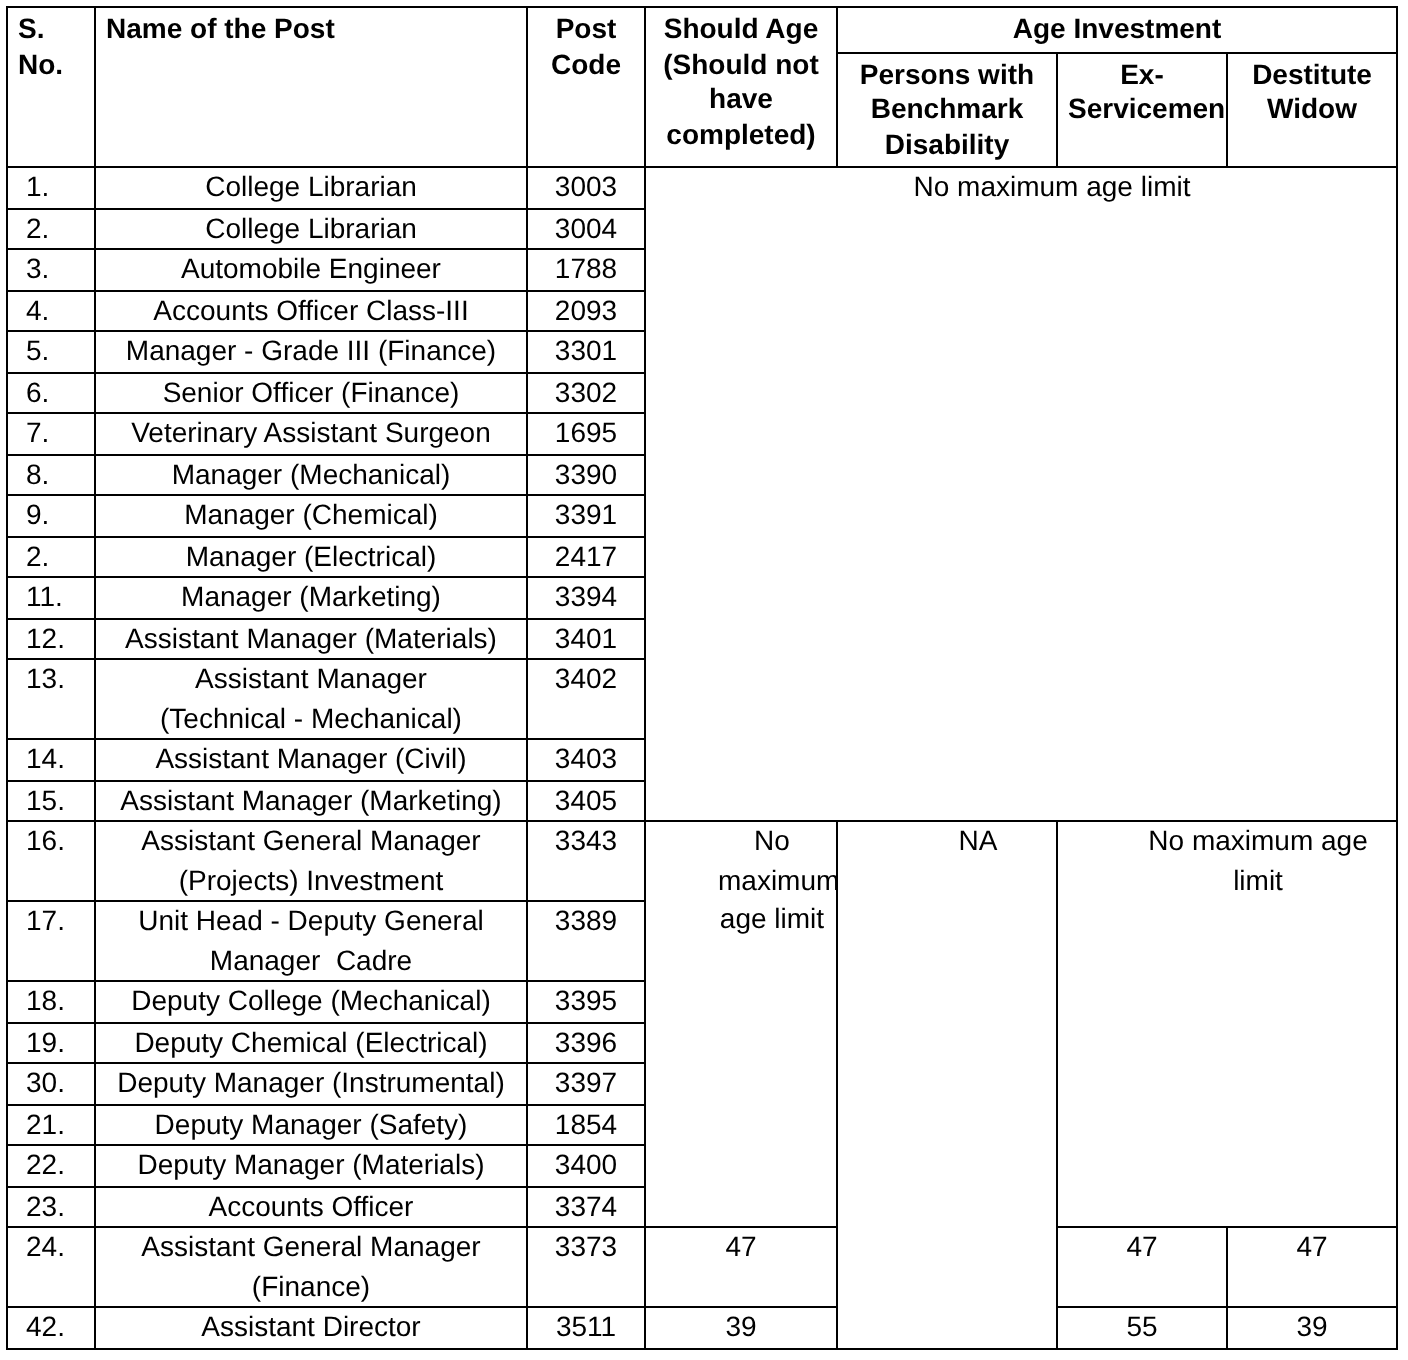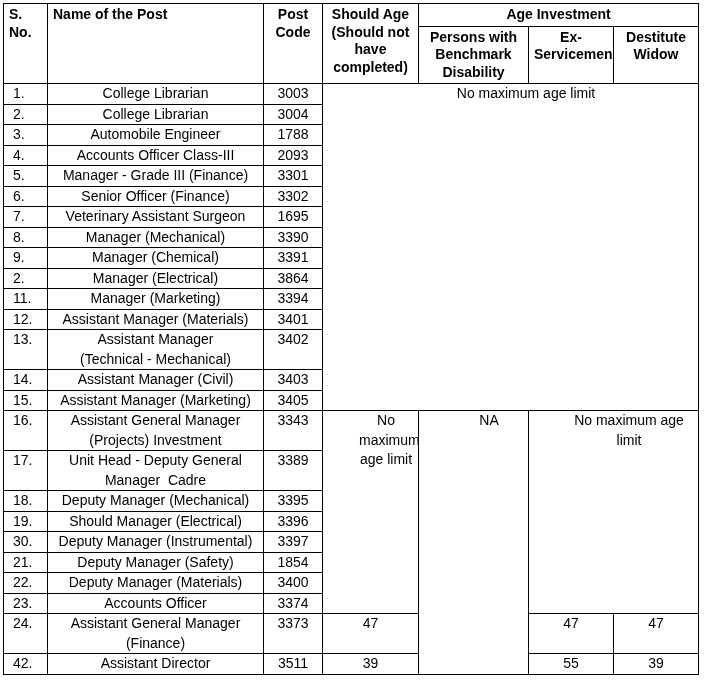--- a/index.html
+++ b/index.html
@@ -127,21 +127,21 @@
           <td class="code">3390</td>
         </tr>
         <tr class="single">
           <td class="sno">9.</td>
           <td class="pname">Manager (Chemical)</td>
           <td class="code">3391</td>
         </tr>
         <tr class="single">
           <td class="sno">2.</td>
           <td class="pname">Manager (Electrical)</td>
-          <td class="code">3864</td>
+          <td class="code">2417</td>
         </tr>
         <tr class="single">
           <td class="sno">11.</td>
           <td class="pname">Manager (Marketing)</td>
           <td class="code">3394</td>
         </tr>
         <tr class="single">
           <td class="sno">12.</td>
           <td class="pname">Assistant Manager (Materials)</td>
           <td class="code">3401</td>
@@ -172,26 +172,26 @@
           <td class="blockcell" colspan="2" rowspan="8">No maximum age limit</td>
         </tr>
         <tr class="double">
           <td class="sno">17.</td>
           <td class="pname">Unit Head - Deputy General
 Manager  Cadre</td>
           <td class="code">3389</td>
         </tr>
         <tr class="single">
           <td class="sno">18.</td>
-          <td class="pname">Deputy Manager (Mechanical)</td>
+          <td class="pname">Deputy College (Mechanical)</td>
           <td class="code">3395</td>
         </tr>
         <tr class="single">
           <td class="sno">19.</td>
-          <td class="pname">Should Manager (Electrical)</td>
+          <td class="pname">Deputy Chemical (Electrical)</td>
           <td class="code">3396</td>
         </tr>
         <tr class="single">
           <td class="sno">30.</td>
           <td class="pname">Deputy Manager (Instrumental)</td>
           <td class="code">3397</td>
         </tr>
         <tr class="single">
           <td class="sno">21.</td>
           <td class="pname">Deputy Manager (Safety)</td>

